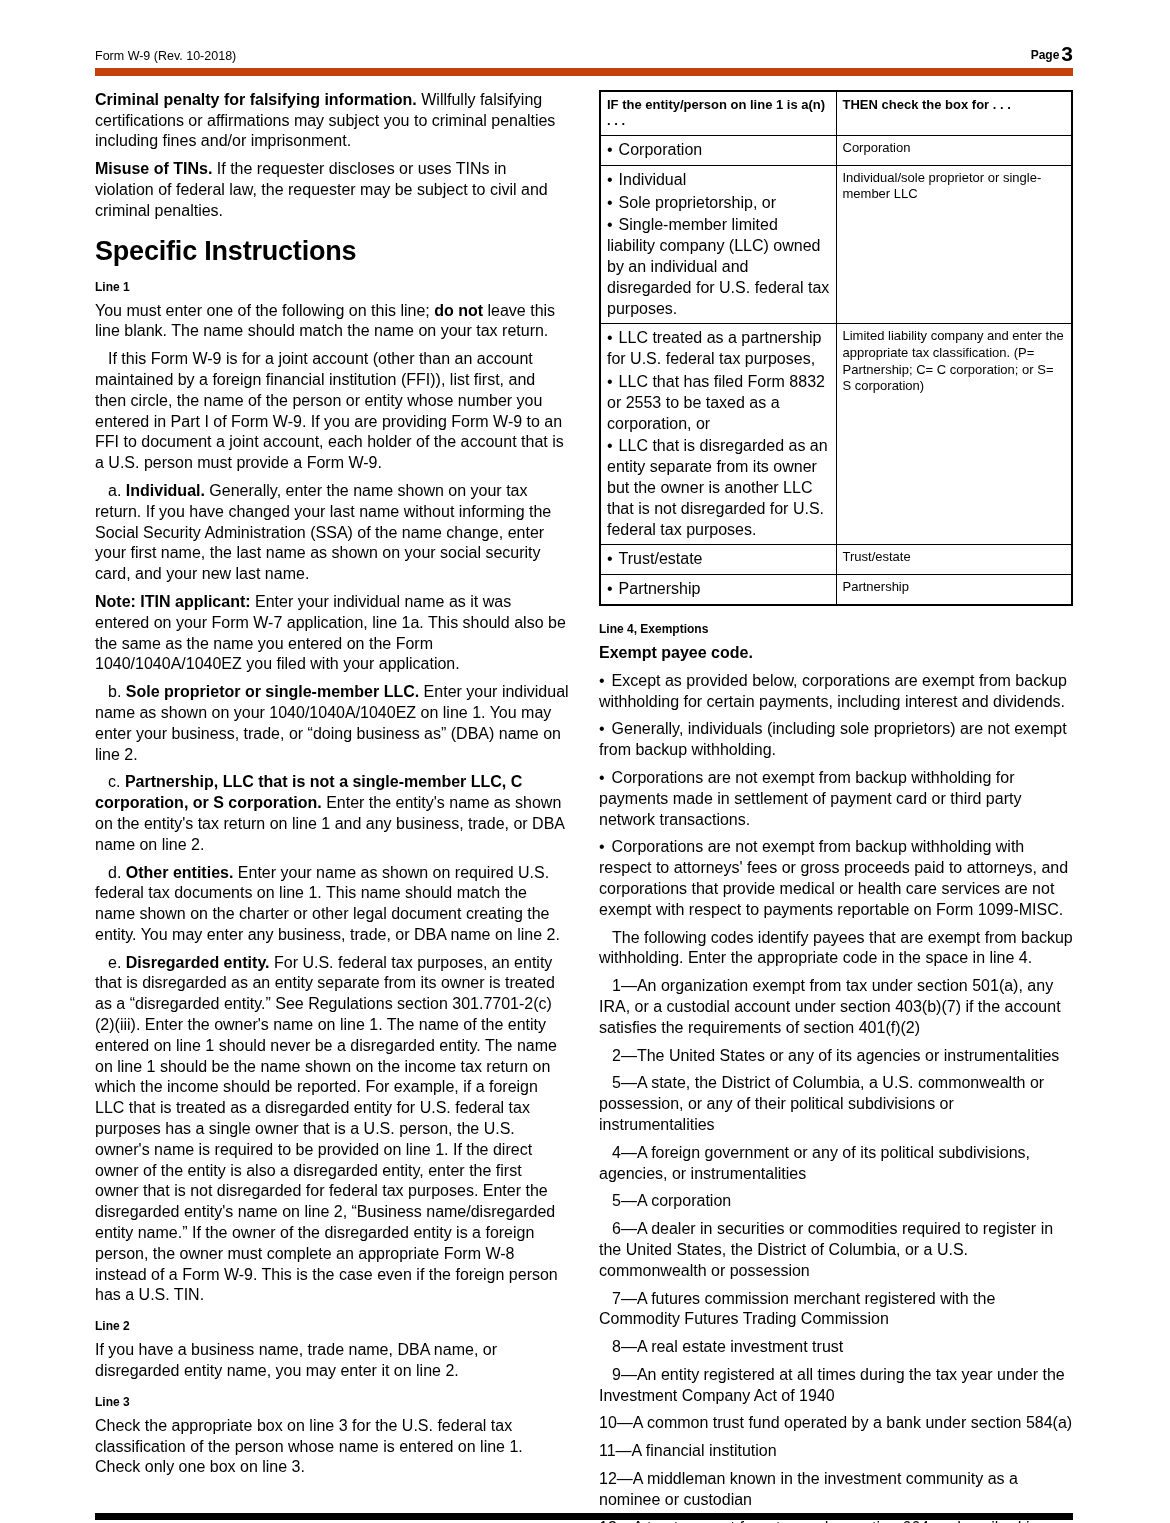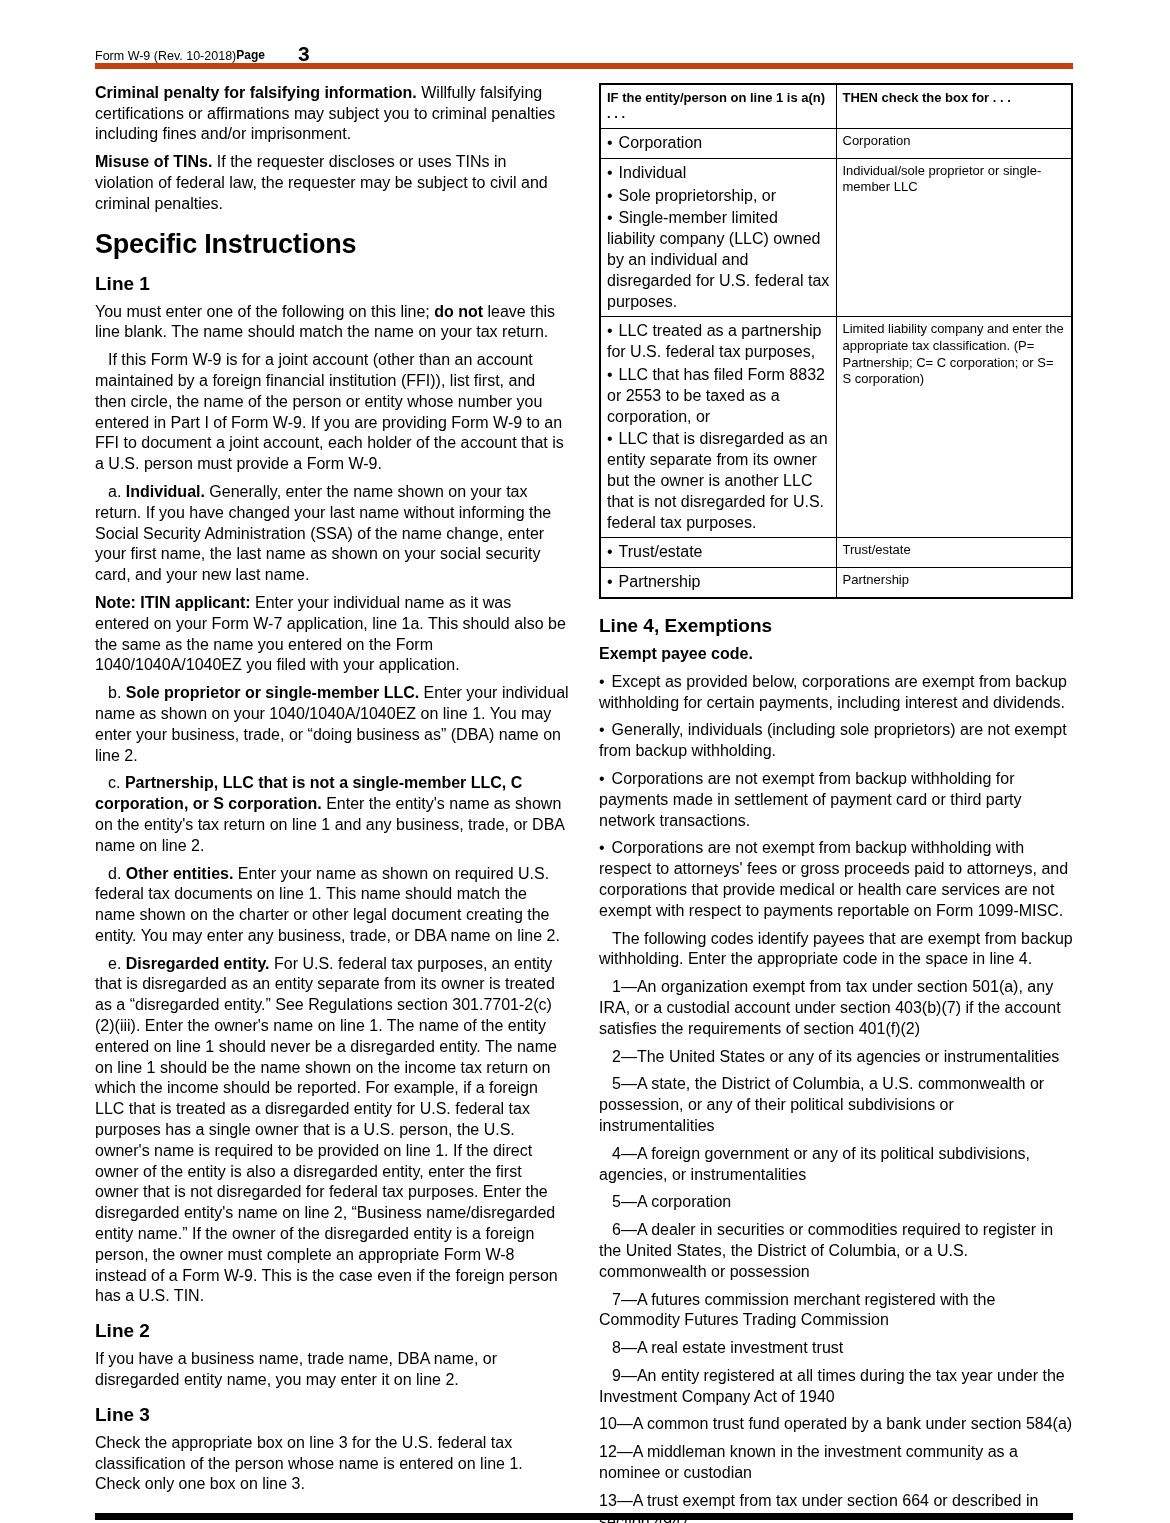--- a/index.html
+++ b/index.html
@@ -1,31 +1,31 @@
 <!DOCTYPE html>
 <html><head>
 <meta charset="utf-8">
 <style>
   html,body{margin:0;padding:0;}
   body{
     width:1170px;height:1523px;background:#ffffff;color:#000;
     font-family:"Liberation Sans", sans-serif;overflow:hidden;
   }
   .page{position:relative;width:1170px;height:1523px;box-sizing:border-box;padding:46px 97px 0 95px;}
-  .page-header{display:flex;justify-content:flex-start;align-items:flex-end;border-bottom:6px solid #c2410c;}
+  .page-header{display:flex;justify-content:space-between;align-items:flex-end;border-bottom:8px solid #c2410c;padding-bottom:5px;}
   .form-id{font-size:12.5px;}
-  .page-ind{display:flex;align-items:flex-end;gap:31px;}
+  .page-ind{display:flex;align-items:flex-end;}
   .page-word{font-size:12px;font-weight:700;line-height:1;padding-bottom:2px;}
   .page-number{font-size:21px;font-weight:700;line-height:.8;margin-left:2px;}
   .columns{display:flex;gap:30px;margin-top:14px;}
   .col{width:474px;flex:0 0 auto;min-width:0;}
   p{margin:0 0 7px;font-size:16px;line-height:1.3;}
   b{font-weight:700;}
   .h1{font-size:27px;font-weight:700;margin:14px 0 12px;letter-spacing:-.2px;}
-  .h2{font-size:19px;font-weight:700;margin:13px 0 7px;}
+  .h2{font-size:12px;font-weight:700;margin:13px 0 7px;}
   .ind{text-indent:13px;}
   .bold-p{font-weight:700;}
   .bul::before{content:"•";margin-right:7px;}
   table.cls{width:100%;border-collapse:collapse;border:2px solid #000;margin:0 0 16px;}
   table.cls th,table.cls td{border:1px solid #000;vertical-align:top;text-align:left;padding:4px 6px;font-size:13px;line-height:1.28;width:50%;}
   table.cls th{font-weight:700;padding:5px 6px;}
   .tbul{margin:0 0 2px;}
   .tbul::before{content:"•";margin-right:6px;}
   td .tbul:last-child{margin-bottom:0;}
   .code1{text-indent:13px;}
@@ -143,20 +143,21 @@
       <p class="code1">1—An organization exempt from tax under section 501(a), any IRA, or a custodial account under section 403(b)(7) if the account satisfies the requirements of section 401(f)(2)</p>
       <p class="code1">2—The United States or any of its agencies or instrumentalities</p>
       <p class="code1">5—A state, the District of Columbia, a U.S. commonwealth or possession, or any of their political subdivisions or instrumentalities</p>
       <p class="code1">4—A foreign government or any of its political subdivisions, agencies, or instrumentalities</p>
       <p class="code1">5—A corporation</p>
       <p class="code1">6—A dealer in securities or commodities required to register in the United States, the District of Columbia, or a U.S. commonwealth or possession</p>
       <p class="code1">7—A futures commission merchant registered with the Commodity Futures Trading Commission</p>
       <p class="code1">8—A real estate investment trust</p>
       <p class="code1">9—An entity registered at all times during the tax year under the Investment Company Act of 1940</p>
       <p class="code2">10—A common trust fund operated by a bank under section 584(a)</p>
+      <p class="code2">11—A financial institution</p>
       <p class="code2">12—A middleman known in the investment community as a nominee or custodian</p>
       <p class="code2">13—A trust exempt from tax under section 664 or described in section 4947</p>
 
     </div>
   </div>
 
   <div class="bottom-bar"></div>
 
 </div>
 

